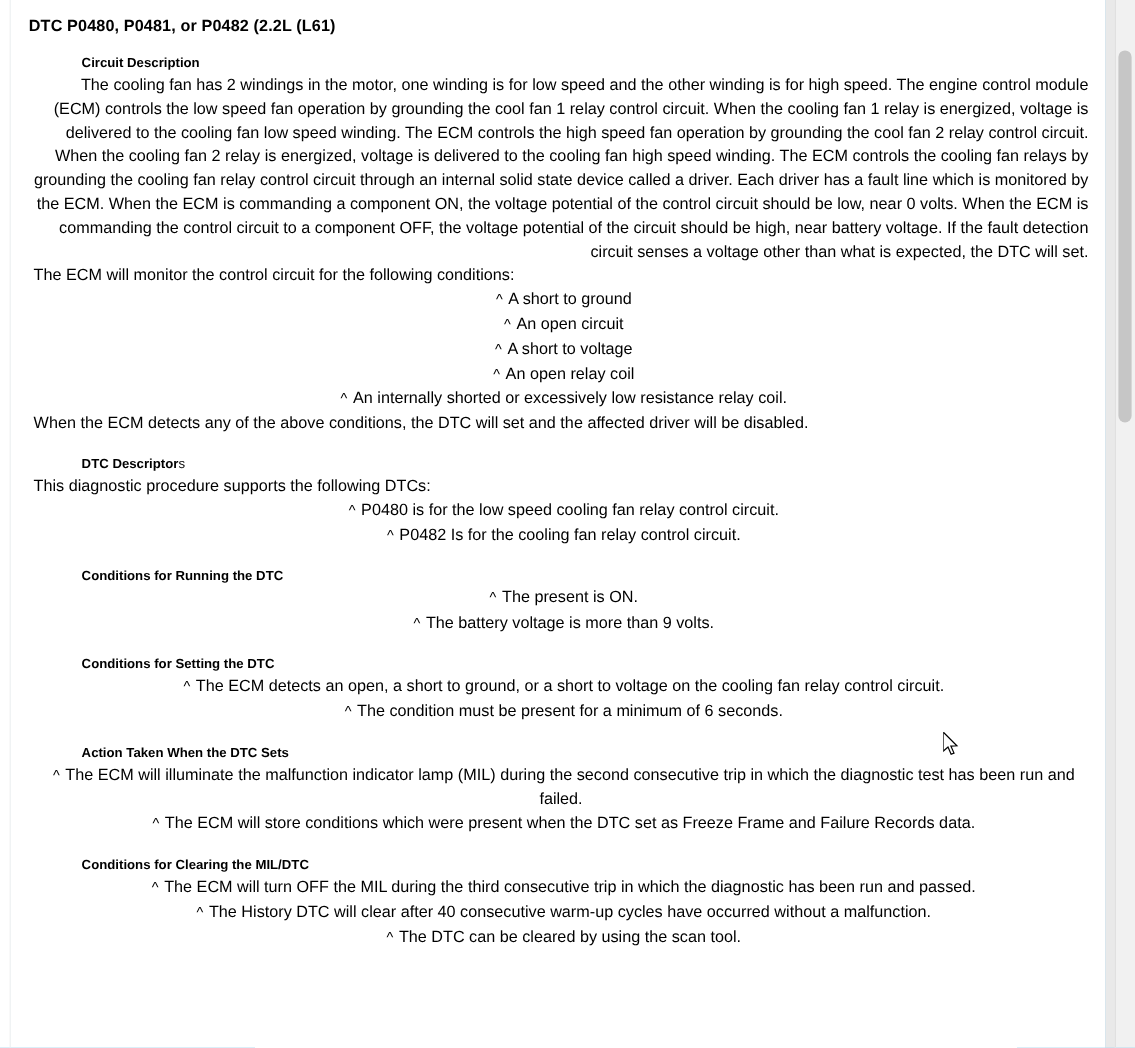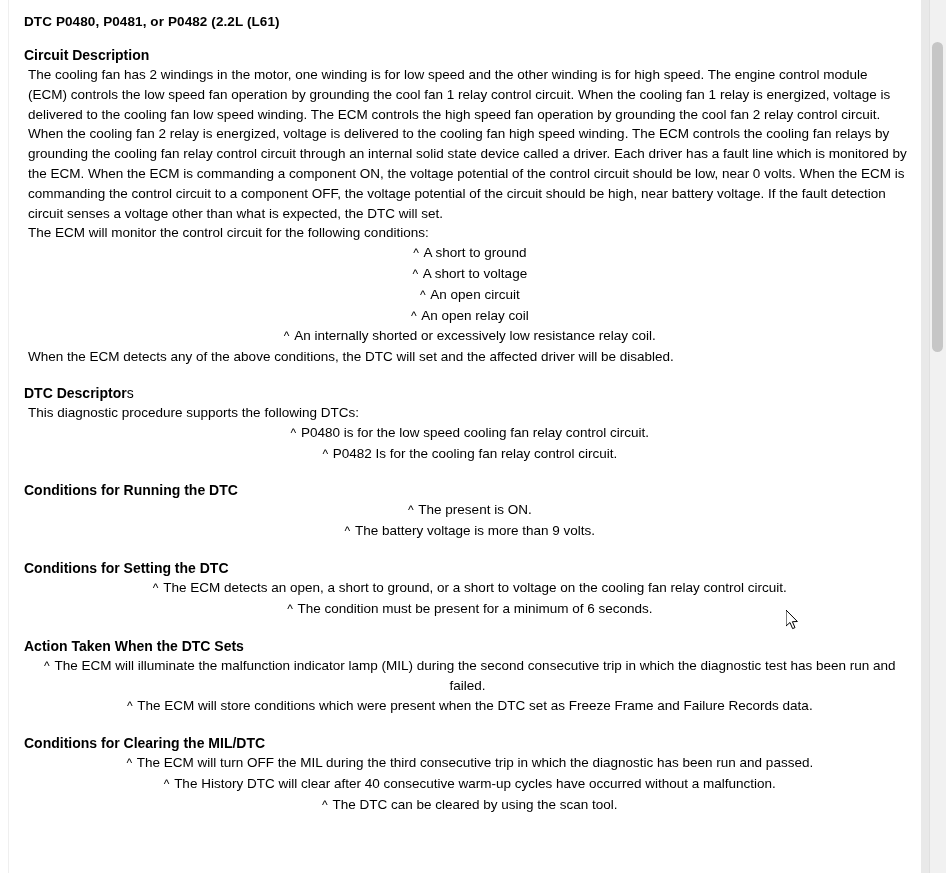--- a/index.html
+++ b/index.html
@@ -48,35 +48,36 @@
     font-weight: bold;
     color: #000;
     margin: 2px 0 0 0;
     letter-spacing: 0.1px;
   }
 
   .section {
     margin-top: 18px;
   }
   .section-heading {
-    font-size: 14px;
+    font-size: 11px;
     font-weight: bold;
     color: #000;
     margin-bottom: 2px;
+    margin-left: 44px;
   }
   .section-heading .nonbold {
     font-weight: normal;
   }
 
   p.body-text {
     font-size: 13.5px;
     line-height: 19.8px;
     color: #000;
     margin: 0;
-    text-align: left;
+    text-align: right;
     padding-left: 4px;
   }
 
   ul.bullets {
     list-style: none;
     margin: 0;
     padding: 0;
   }
   ul.bullets li {
     font-size: 13.5px;
@@ -156,22 +157,22 @@
     <div class="title">DTC P0480, P0481, or P0482 (2.2L (L61)</div>
 
     <div class="section">
       <div class="section-heading">
         <span>Circuit Description</span>
       </div>
       <p class="body-text">The cooling fan has 2 windings in the motor, one winding is for low speed and the other winding is for high speed. The engine control module (ECM) controls the low speed fan operation by grounding the cool fan 1 relay control circuit. When the cooling fan 1 relay is energized, voltage is delivered to the cooling fan low speed winding. The ECM controls the high speed fan operation by grounding the cool fan 2 relay control circuit. When the cooling fan 2 relay is energized, voltage is delivered to the cooling fan high speed winding. The ECM controls the cooling fan relays by grounding the cooling fan relay control circuit through an internal solid state device called a driver. Each driver has a fault line which is monitored by the ECM. When the ECM is commanding a component ON, the voltage potential of the control circuit should be low, near 0 volts. When the ECM is commanding the control circuit to a component OFF, the voltage potential of the circuit should be high, near battery voltage. If the fault detection circuit senses a voltage other than what is expected, the DTC will set.</p>
       <div class="lead-line">The ECM will monitor the control circuit for the following conditions:</div>
       <ul class="bullets">
         <li><span class="bullet-mark">^</span><span class="bullet-text">A short to ground</span></li>
+        <li><span class="bullet-mark">^</span><span class="bullet-text">An open circuit</span></li>
         <li><span class="bullet-mark">^</span><span class="bullet-text">A short to voltage</span></li>
-        <li><span class="bullet-mark">^</span><span class="bullet-text">An open circuit</span></li>
         <li><span class="bullet-mark">^</span><span class="bullet-text">An open relay coil</span></li>
         <li><span class="bullet-mark">^</span><span class="bullet-text">An internally shorted or excessively low resistance relay coil.</span></li>
       </ul>
       <div class="lead-line">When the ECM detects any of the above conditions, the DTC will set and the affected driver will be disabled.</div>
     </div>
 
     <div class="section">
       <div class="section-heading">
         <span>DTC Descriptor</span><span class="nonbold">s</span>
       </div>

